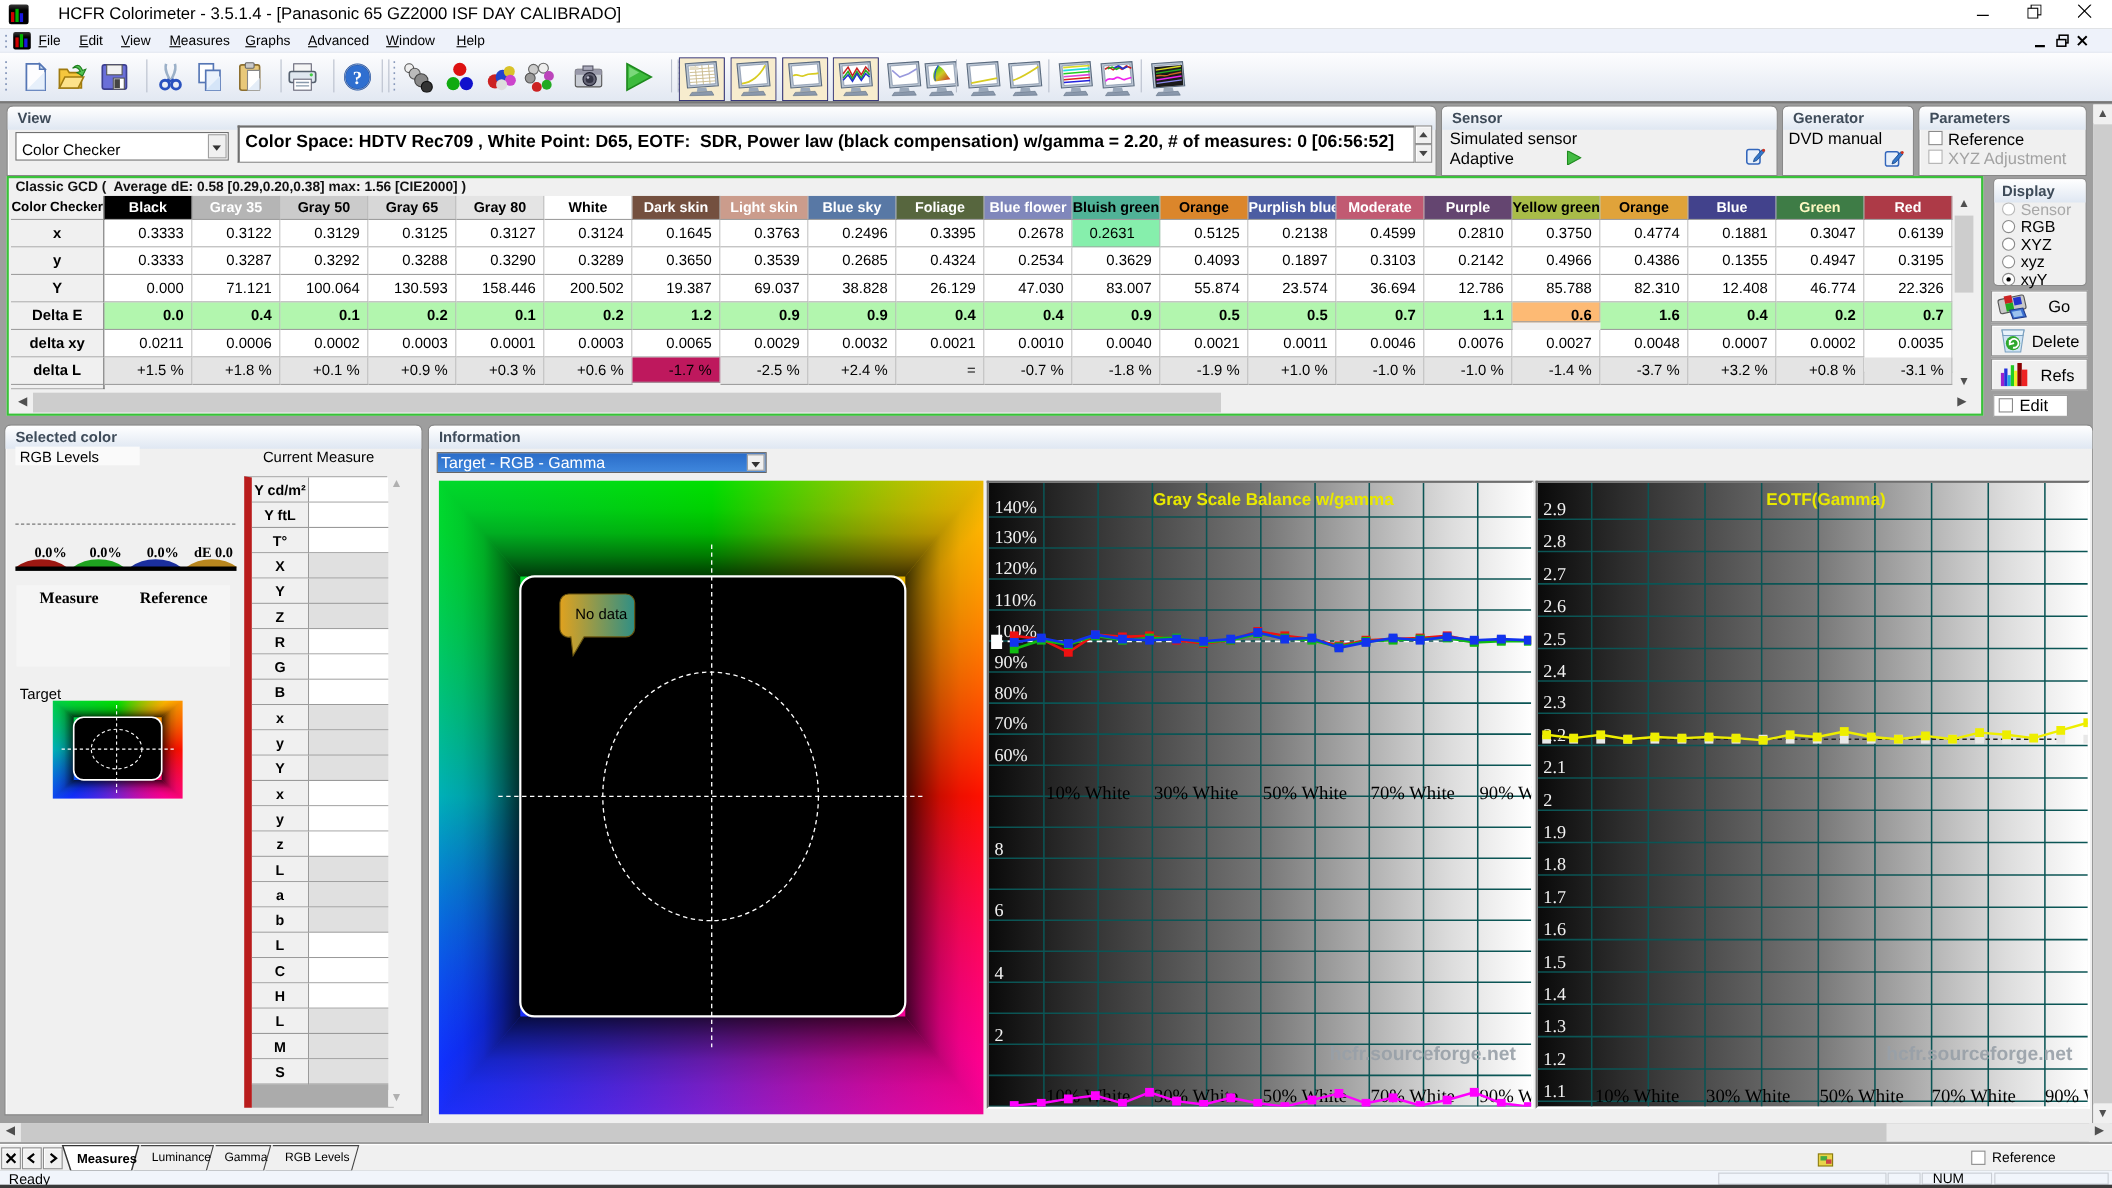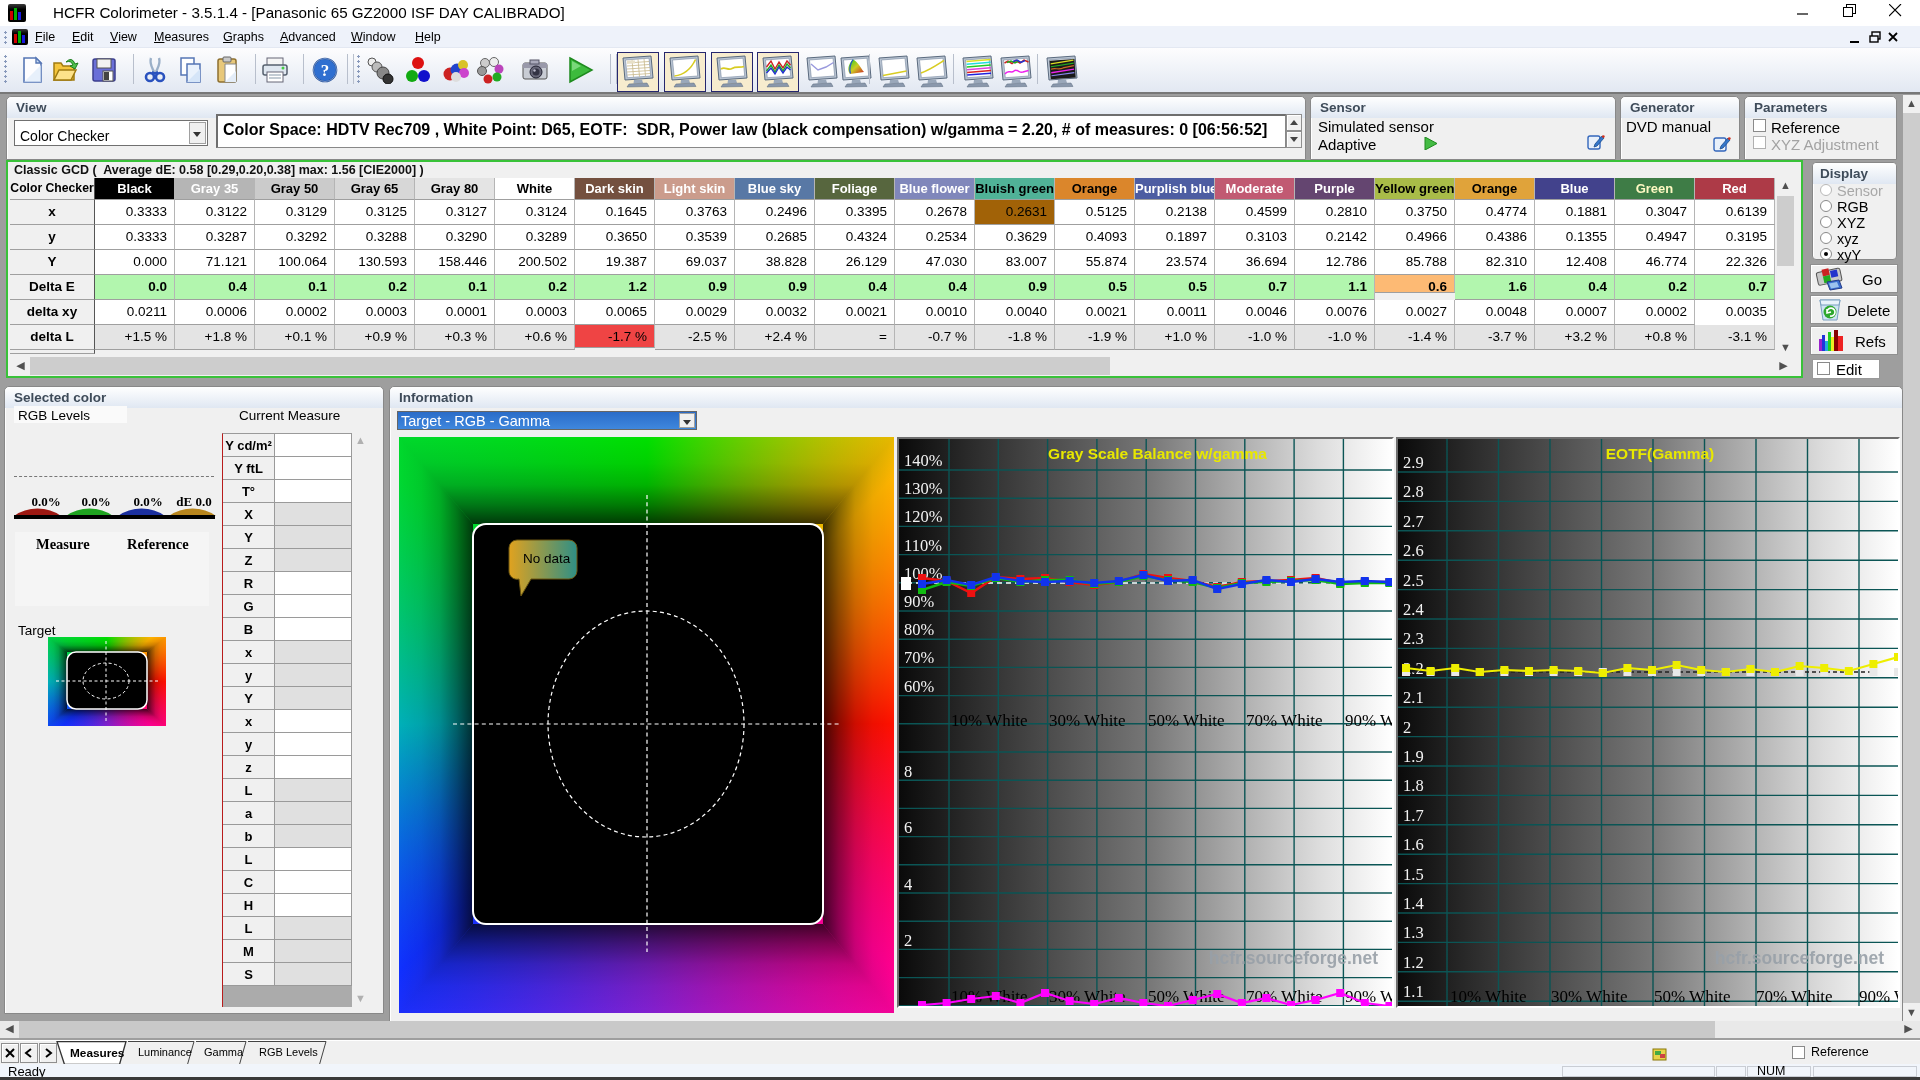--- a/index.html
+++ b/index.html
@@ -458,21 +458,21 @@
 <div class="cell num" style="left:485px;top:72px;width:80px;height:25px;line-height:24px;background:#fff;">200.502</div>
 <div class="cell num" style="left:485px;top:97px;width:80px;height:25px;line-height:24px;background:#b2f6ae;font-weight:bold;">0.2</div>
 <div class="cell num" style="left:485px;top:122px;width:80px;height:25px;line-height:24px;background:#fff;">0.0003</div>
 <div class="cell num" style="left:485px;top:147px;width:80px;height:25px;line-height:24px;background:#e4e4e4;">+0.6 %</div>
 <div class="cell hdr" style="left:565px;top:0;width:80px;height:22px;line-height:21px;background:#74503f;color:#fff">Dark skin</div>
 <div class="cell num" style="left:565px;top:22px;width:80px;height:25px;line-height:24px;background:#fff;">0.1645</div>
 <div class="cell num" style="left:565px;top:47px;width:80px;height:25px;line-height:24px;background:#fff;">0.3650</div>
 <div class="cell num" style="left:565px;top:72px;width:80px;height:25px;line-height:24px;background:#fff;">19.387</div>
 <div class="cell num" style="left:565px;top:97px;width:80px;height:25px;line-height:24px;background:#b2f6ae;font-weight:bold;">1.2</div>
 <div class="cell num" style="left:565px;top:122px;width:80px;height:25px;line-height:24px;background:#fff;">0.0065</div>
-<div class="cell num" style="left:565px;top:147px;width:80px;height:23px;line-height:24px;background:#ef4444;">-1.7 %</div>
+<div class="cell num" style="left:565px;top:147px;width:80px;height:23px;line-height:24px;background:#be185d;">-1.7 %</div>
 <div class="cell hdr" style="left:645px;top:0;width:80px;height:22px;line-height:21px;background:#cb9c8c;color:#fff">Light skin</div>
 <div class="cell num" style="left:645px;top:22px;width:80px;height:25px;line-height:24px;background:#fff;">0.3763</div>
 <div class="cell num" style="left:645px;top:47px;width:80px;height:25px;line-height:24px;background:#fff;">0.3539</div>
 <div class="cell num" style="left:645px;top:72px;width:80px;height:25px;line-height:24px;background:#fff;">69.037</div>
 <div class="cell num" style="left:645px;top:97px;width:80px;height:25px;line-height:24px;background:#b2f6ae;font-weight:bold;">0.9</div>
 <div class="cell num" style="left:645px;top:122px;width:80px;height:25px;line-height:24px;background:#fff;">0.0029</div>
 <div class="cell num" style="left:645px;top:147px;width:80px;height:25px;line-height:24px;background:#e4e4e4;">-2.5 %</div>
 <div class="cell hdr" style="left:725px;top:0;width:80px;height:22px;line-height:21px;background:#5878a5;color:#fff">Blue sky</div>
 <div class="cell num" style="left:725px;top:22px;width:80px;height:25px;line-height:24px;background:#fff;">0.2496</div>
 <div class="cell num" style="left:725px;top:47px;width:80px;height:25px;line-height:24px;background:#fff;">0.2685</div>
@@ -488,21 +488,21 @@
 <div class="cell num" style="left:805px;top:122px;width:80px;height:25px;line-height:24px;background:#fff;">0.0021</div>
 <div class="cell num" style="left:805px;top:147px;width:80px;height:25px;line-height:24px;background:#e4e4e4;">=</div>
 <div class="cell hdr" style="left:885px;top:0;width:80px;height:22px;line-height:21px;background:#8087bb;color:#fff">Blue flower</div>
 <div class="cell num" style="left:885px;top:22px;width:80px;height:25px;line-height:24px;background:#fff;">0.2678</div>
 <div class="cell num" style="left:885px;top:47px;width:80px;height:25px;line-height:24px;background:#fff;">0.2534</div>
 <div class="cell num" style="left:885px;top:72px;width:80px;height:25px;line-height:24px;background:#fff;">47.030</div>
 <div class="cell num" style="left:885px;top:97px;width:80px;height:25px;line-height:24px;background:#b2f6ae;font-weight:bold;">0.4</div>
 <div class="cell num" style="left:885px;top:122px;width:80px;height:25px;line-height:24px;background:#fff;">0.0010</div>
 <div class="cell num" style="left:885px;top:147px;width:80px;height:25px;line-height:24px;background:#e4e4e4;">-0.7 %</div>
 <div class="cell hdr" style="left:965px;top:0;width:80px;height:22px;line-height:21px;background:#50b297;color:#000">Bluish green</div>
-<div class="cell num" style="left:965px;top:22px;width:80px;height:25px;line-height:24px;background:#a16207;">0.2631</div>
+<div class="cell num" style="left:965px;top:22px;width:80px;height:25px;line-height:24px;background:#86efac;text-align:center;">0.2631</div>
 <div class="cell num" style="left:965px;top:47px;width:80px;height:25px;line-height:24px;background:#fff;">0.3629</div>
 <div class="cell num" style="left:965px;top:72px;width:80px;height:25px;line-height:24px;background:#fff;">83.007</div>
 <div class="cell num" style="left:965px;top:97px;width:80px;height:25px;line-height:24px;background:#b2f6ae;font-weight:bold;">0.9</div>
 <div class="cell num" style="left:965px;top:122px;width:80px;height:25px;line-height:24px;background:#fff;">0.0040</div>
 <div class="cell num" style="left:965px;top:147px;width:80px;height:25px;line-height:24px;background:#e4e4e4;">-1.8 %</div>
 <div class="cell hdr" style="left:1045px;top:0;width:80px;height:22px;line-height:21px;background:#db862b;color:#000">Orange</div>
 <div class="cell num" style="left:1045px;top:22px;width:80px;height:25px;line-height:24px;background:#fff;">0.5125</div>
 <div class="cell num" style="left:1045px;top:47px;width:80px;height:25px;line-height:24px;background:#fff;">0.4093</div>
 <div class="cell num" style="left:1045px;top:72px;width:80px;height:25px;line-height:24px;background:#fff;">55.874</div>
 <div class="cell num" style="left:1045px;top:97px;width:80px;height:25px;line-height:24px;background:#b2f6ae;font-weight:bold;">0.5</div>
@@ -660,21 +660,21 @@
 <path d="M0 0 H118 L99 15 H19 z" fill="url(#gT)"></path>
 <path d="M118 0 V89 L99 72 V15 z" fill="url(#gR)"></path>
 <path d="M0 89 H118 L99 72 H19 z" fill="url(#gB)"></path>
 <path d="M0 0 V89 L19 72 V15 z" fill="url(#gL)"></path>
 <rect x="19" y="15" width="80" height="57" rx="9" fill="#000" stroke="#fff" stroke-width="1.5"></rect>
 <line x1="58" y1="4" x2="58" y2="85" stroke="#fff" stroke-width="1" stroke-dasharray="3 2.5"></line>
 <line x1="8" y1="44" x2="110" y2="44" stroke="#fff" stroke-width="1" stroke-dasharray="3 2.5"></line>
 <ellipse cx="58" cy="44" rx="23" ry="18" fill="none" stroke="#fff" stroke-width="1" stroke-dasharray="3 2.5"></ellipse>
 </svg>
   </div>
-<div class="abs" style="left:222px;top:433px;width:130px;height:574px;border-top:1px solid #9a9a9a;border-left:1px solid #b91c1c">
+<div class="abs" style="left:222px;top:433px;width:130px;height:574px;border-top:1px solid #9a9a9a;border-left:7px solid #b91c1c">
 <div class="cell lab" style="left:0;top:0px;width:52px;height:23px;line-height:23px;font-size:13px;border-right:1px solid #9a9a9a;border-bottom:1px solid #9a9a9a">Y cd/m²</div>
 <div class="cell" style="left:52px;top:0px;width:77px;height:23px;background:#fff;border-right:1px solid #9a9a9a;border-bottom:1px solid #9a9a9a"></div>
 <div class="cell lab" style="left:0;top:23px;width:52px;height:23px;line-height:23px;font-size:13px;border-right:1px solid #9a9a9a;border-bottom:1px solid #9a9a9a">Y ftL</div>
 <div class="cell" style="left:52px;top:23px;width:77px;height:23px;background:#fff;border-right:1px solid #9a9a9a;border-bottom:1px solid #9a9a9a"></div>
 <div class="cell lab" style="left:0;top:46px;width:52px;height:23px;line-height:23px;font-size:13px;border-right:1px solid #9a9a9a;border-bottom:1px solid #9a9a9a">T°</div>
 <div class="cell" style="left:52px;top:46px;width:77px;height:23px;background:#fff;border-right:1px solid #9a9a9a;border-bottom:1px solid #9a9a9a"></div>
 <div class="cell lab" style="left:0;top:69px;width:52px;height:23px;line-height:23px;font-size:13px;border-right:1px solid #9a9a9a;border-bottom:1px solid #9a9a9a">X</div>
 <div class="cell" style="left:52px;top:69px;width:77px;height:23px;background:#e0e0e0;border-right:1px solid #9a9a9a;border-bottom:1px solid #9a9a9a"></div>
 <div class="cell lab" style="left:0;top:92px;width:52px;height:23px;line-height:23px;font-size:13px;border-right:1px solid #9a9a9a;border-bottom:1px solid #9a9a9a">Y</div>
 <div class="cell" style="left:52px;top:92px;width:77px;height:23px;background:#e0e0e0;border-right:1px solid #9a9a9a;border-bottom:1px solid #9a9a9a"></div>

